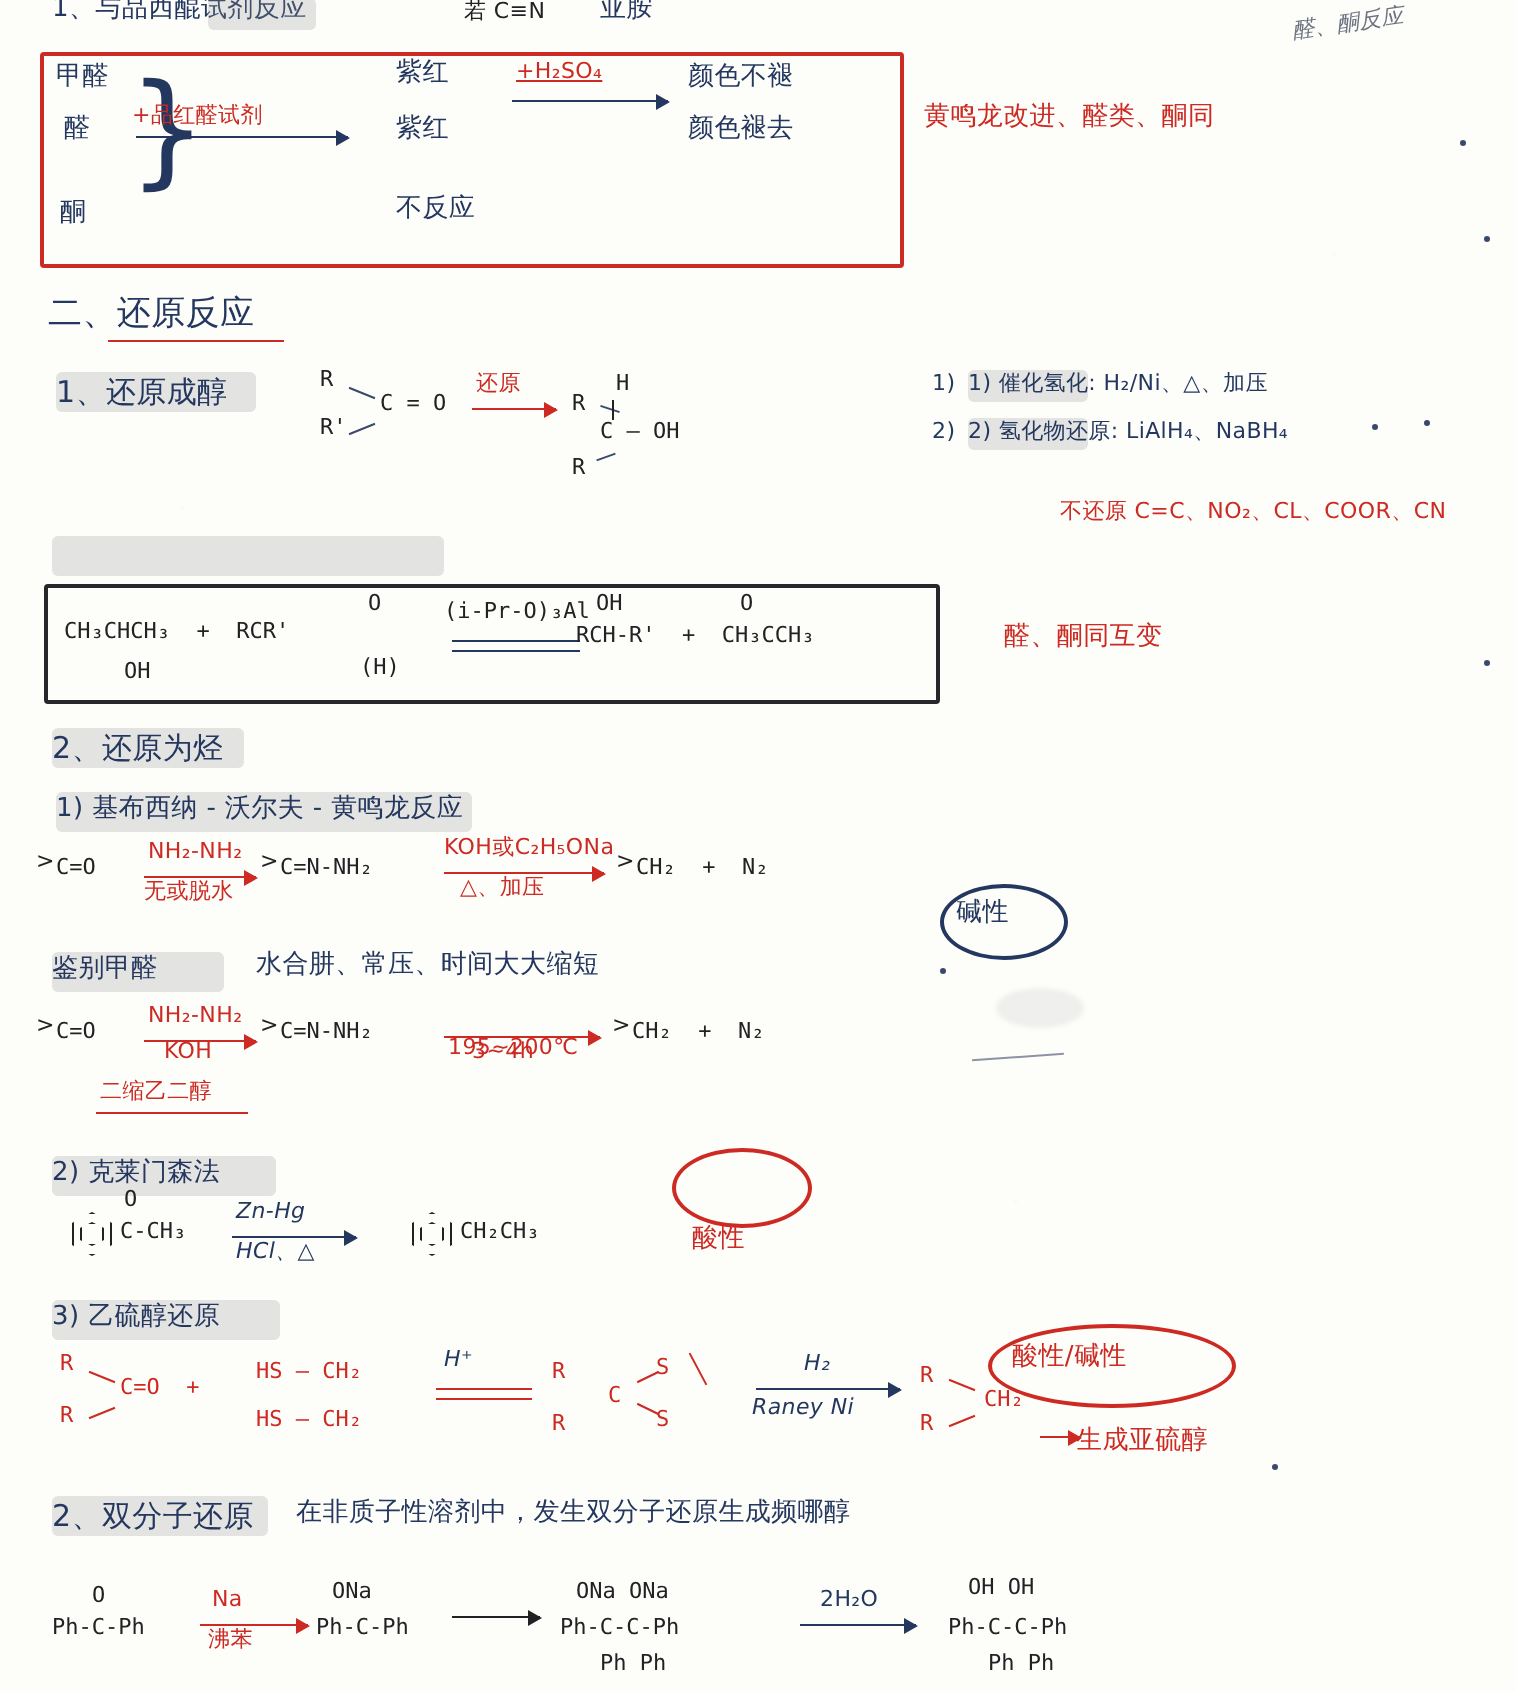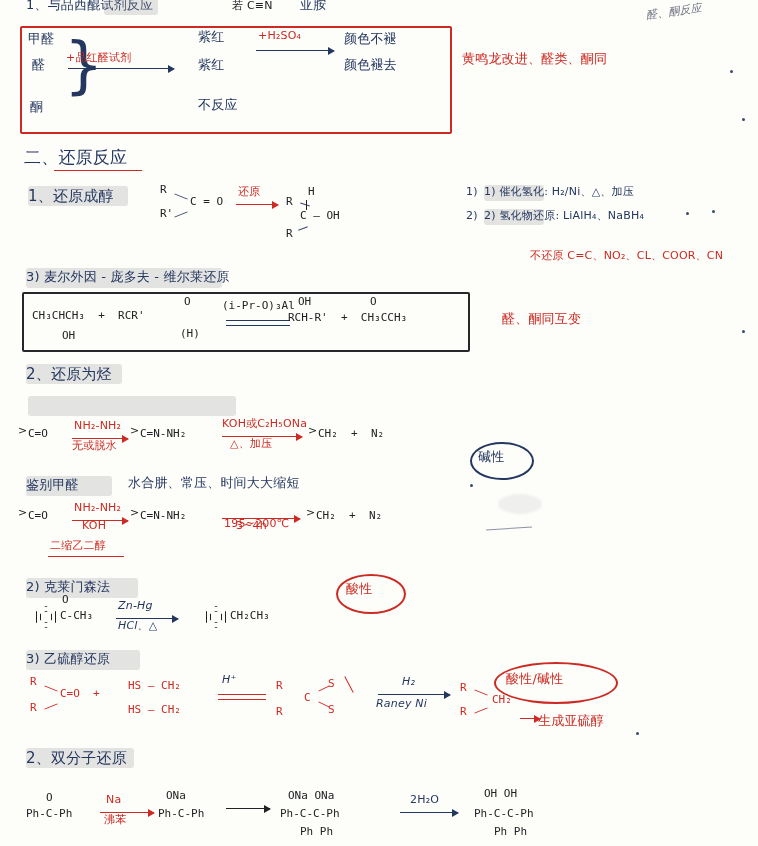--- a/index.html
+++ b/index.html
@@ -176,21 +176,21 @@
 
   <div class="glyph blue" style="left:64px; top:34px; font-size:62px; line-height:62px;">}</div>
 
   <div class="ink hand sm red" style="left:66px; top:52px;">+品红醛试剂</div>
   <div class="arrow" style="left:68px; top:68px; width:106px;"></div>
 
   <div class="ink hand md blue" style="left:198px; top:30px;">紫红</div>
   <div class="ink hand md blue" style="left:198px; top:58px;">紫红</div>
   <div class="ink hand md blue" style="left:198px; top:98px;">不反应</div>
 
-  <div class="ink hand sm red" style="left:258px; top:30px;">+H₂SO₄</div>
+  <div class="ink hand sm red" style="left:258px; top:30px;text-decoration:underline;">+H₂SO₄</div>
   <div class="arrow" style="left:256px; top:50px; width:78px;"></div>
 
   <div class="ink hand md blue" style="left:344px; top:32px;">颜色不褪</div>
   <div class="ink hand md blue" style="left:344px; top:58px;">颜色褪去</div>
 
   <div class="ink hand md red" style="left:462px; top:52px;">黄鸣龙改进、醛类、酮同</div>
 
   <div class="ink hand xl blue" style="left:24px; top:148px;">二、还原反应</div>
   <div class="underline-red" style="left:54px; top:170px; width:88px;"></div>
 
@@ -218,21 +218,20 @@
   <div class="hl" style="left:484px; top:185px; width:60px; height:16px;"></div>
   <div class="ink hand sm blue" style="left:484px; top:186px;">1) 催化氢化: H₂/Ni、△、加压</div>
 
   <div class="ink hand sm blue" style="left:466px; top:210px;">2)</div>
   <div class="hl" style="left:484px; top:209px; width:60px; height:16px;"></div>
   <div class="ink hand sm blue" style="left:484px; top:210px;">2) 氢化物还原: LiAlH₄、NaBH₄</div>
 
   <div class="ink hand sm red" style="left:530px; top:250px;">不还原 C=C、NO₂、CL、COOR、CN</div>
 
   <div class="hl" style="left:26px; top:268px; width:196px; height:20px;"></div>
-  <div class="ink hand md blue" style="left:26px; top:270px;">3) 麦尔外因 - 庞多夫 - 维尔莱还原</div>
 
   <div class="box-black" style="left:22px; top:292px; width:444px; height:56px;"></div>
 
   <div class="ink mono sm black" style="left:32px; top:310px;">CH₃CHCH₃  +  RCR'</div>
   <div class="ink mono sm black" style="left:62px; top:330px;">OH</div>
   <div class="ink mono sm black" style="left:184px; top:296px;">O</div>
   <div class="ink mono sm black" style="left:180px; top:328px;">(H)</div>
 
   <div class="ink mono sm black" style="left:222px; top:300px;">(i-Pr-O)₃Al</div>
   <div class="eq" style="left:226px; top:320px; width:64px;"></div>
@@ -240,20 +239,21 @@
   <div class="ink mono sm black" style="left:298px; top:296px;">OH</div>
   <div class="ink mono sm black" style="left:370px; top:296px;">O</div>
   <div class="ink mono sm black" style="left:288px; top:312px;">RCH-R'  +  CH₃CCH₃</div>
 
   <div class="ink hand md red" style="left:502px; top:312px;">醛、酮同互变</div>
 
   <div class="hl" style="left:26px; top:364px; width:96px; height:20px;"></div>
   <div class="ink hand lg blue" style="left:26px; top:366px;">2、还原为烃</div>
 
   <div class="hl" style="left:28px; top:396px; width:208px; height:20px;"></div>
+  <div class="ink hand md blue" style="left:28px; top:398px;">1) 基布西纳 - 沃尔夫 - 黄鸣龙反应</div>
 
   <div class="ink mono sm black" style="left:28px; top:428px;">C=O</div>
   <div class="glyph black sm" style="left:18px; top:424px;">&gt;</div>
   <div class="ink hand sm red" style="left:74px; top:420px;">NH₂-NH₂</div>
   <div class="arrow red" style="left:72px; top:438px; width:56px;"></div>
   <div class="ink hand sm red" style="left:72px; top:440px;">无或脱水</div>
 
   <div class="glyph black sm" style="left:130px; top:424px;">&gt;</div>
   <div class="ink mono sm black" style="left:140px; top:428px;">C=N-NH₂</div>
 
@@ -290,21 +290,21 @@
   <div class="glyph black sm" style="left:306px; top:506px;">&gt;</div>
   <div class="ink mono sm black" style="left:316px; top:510px;">CH₂  +  N₂</div>
 
   <div class="smudge" style="left:498px; top:494px; width:44px; height:20px;"></div>
   <div class="thin-line" style="left:486px; top:528px; width:46px; transform:rotate(-4deg); border-top-color:#8d93a3;"></div>
 
   <div class="hl" style="left:26px; top:578px; width:112px; height:20px;"></div>
   <div class="ink hand md blue" style="left:26px; top:580px;">2) 克莱门森法</div>
 
   <div class="ellipse-red ellipse" style="left:336px; top:574px; width:66px; height:36px;"></div>
-  <div class="ink hand md red" style="left:346px; top:582px;">酸性</div>
+  <div class="ink hand md red" style="left:346px; top:613px;">酸性</div>
 
   <div class="ring" style="left:36px; top:606px;">
     <span class="hex"></span>
       <span class="inner"></span>
   </div>
   <div class="ink mono sm black" style="left:60px; top:610px;">C-CH₃</div>
   <div class="ink mono sm black" style="left:62px; top:594px;">O</div>
 
   <div class="ink hand sm blue it" style="left:118px; top:600px;">Zn-Hg</div>
   <div class="arrow" style="left:116px; top:618px; width:62px;"></div>
@@ -351,20 +351,21 @@
   <div class="ink mono sm red" style="left:460px; top:706px;">R</div>
   <div class="thin-line" style="left:474px; top:692px; width:14px; transform:rotate(22deg); border-top-color:#cc2a22;"></div>
   <div class="thin-line" style="left:474px; top:710px; width:14px; transform:rotate(-22deg); border-top-color:#cc2a22;"></div>
   <div class="ink mono sm red" style="left:492px; top:694px;">CH₂</div>
 
   <div class="ink hand md red" style="left:538px; top:714px;">生成亚硫醇</div>
   <div class="arrow red" style="left:520px; top:718px; width:20px;"></div>
 
   <div class="hl" style="left:26px; top:748px; width:108px; height:20px;"></div>
   <div class="ink hand lg blue" style="left:26px; top:750px;">2、双分子还原</div>
+  <div class="ink hand md blue" style="left:148px; top:750px;">在非质子性溶剂中，发生双分子还原生成频哪醇</div>
 
   <div class="ink mono sm black" style="left:26px; top:808px;">Ph-C-Ph</div>
   <div class="ink mono sm black" style="left:46px; top:792px;">O</div>
 
   <div class="ink hand sm red" style="left:106px; top:794px;">Na</div>
   <div class="arrow red" style="left:100px; top:812px; width:54px;"></div>
   <div class="ink hand sm red" style="left:104px; top:814px;">沸苯</div>
 
   <div class="ink mono sm black" style="left:166px; top:790px;">ONa</div>
   <div class="ink mono sm black" style="left:158px; top:808px;">Ph-C-Ph</div>

